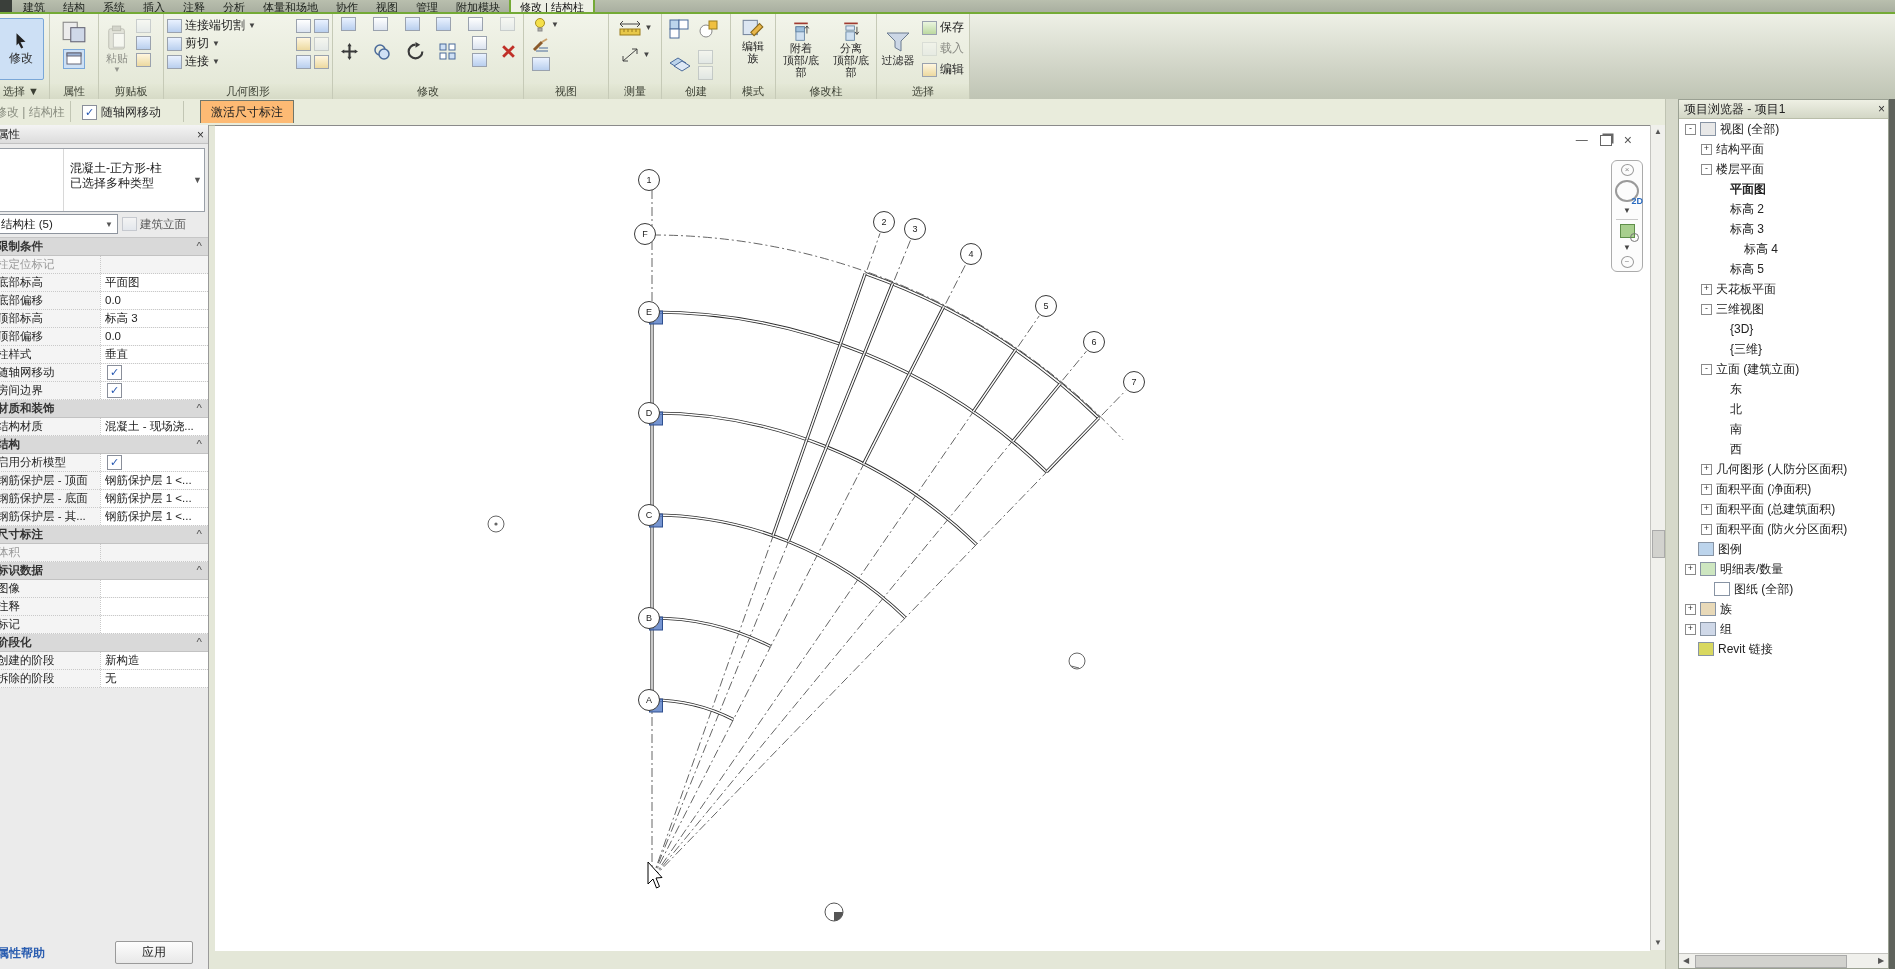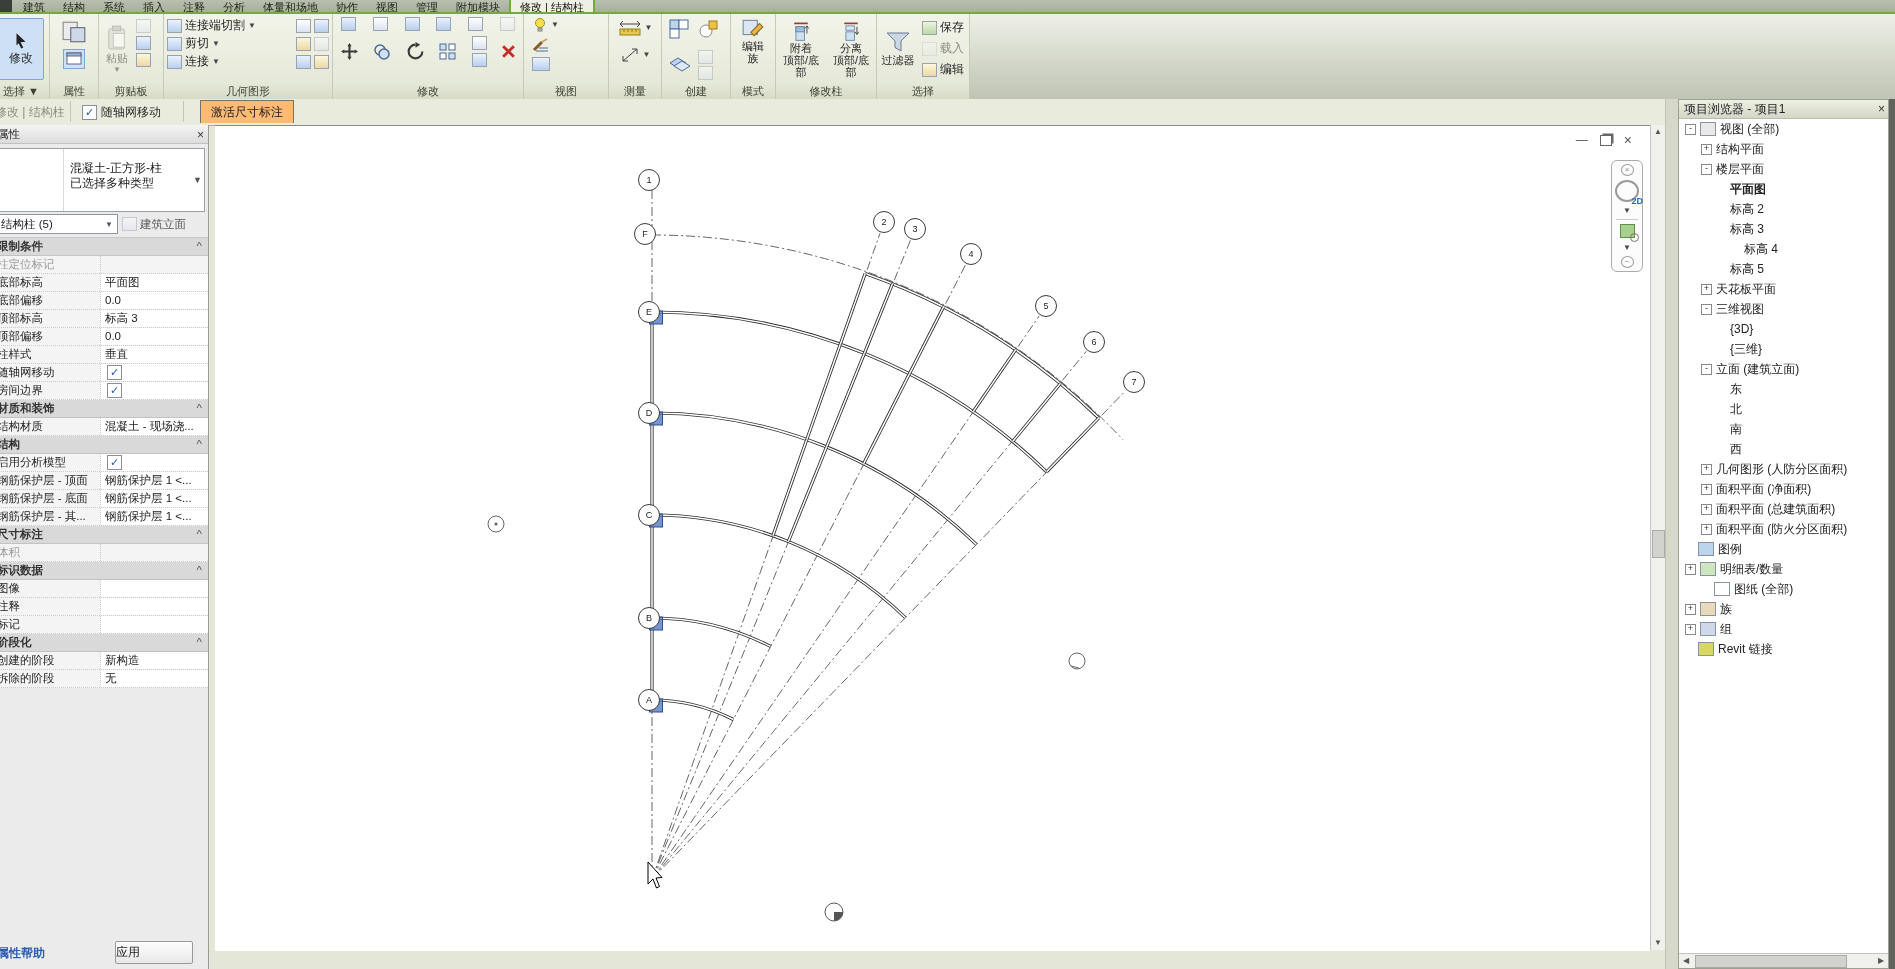--- a/index.html
+++ b/index.html
@@ -49,21 +49,21 @@
   .prows{margin-top:3px;border-top:1px solid #c6c6c6}
   .prow{height:17px;display:flex;border-bottom:1px dotted #c9c9c9;background:#f4f4f4}
   .prow .pl{width:103px;padding-left:4px;line-height:17px;overflow:hidden;white-space:nowrap;color:#262626}
   .prow .pv{flex:1;border-left:1px dotted #c9c9c9;background:#fff;padding-left:4px;line-height:17px;overflow:hidden;white-space:nowrap}
   .prow.dis .pl,.prow.dis .pv{color:#9a9a9a;background:#f4f4f4}
   .psec{height:17px;line-height:17px;background:#d9d9d9;font-weight:bold;padding-left:4px;color:#333;border-bottom:1px solid #c2c2c2;position:relative}
   .psec .car{position:absolute;right:6px;top:0;font-weight:normal;color:#555}
   .pcheck{width:13px;height:13px;border:1px solid #8a8f9a;background:#fff;margin:1px 0 0 2px;display:inline-flex;align-items:center;justify-content:center;font-size:11px;color:#2456b0}
   .pal-bottom{position:absolute;left:0;bottom:6px;width:100%;height:22px}
   .helplink{position:absolute;left:4px;top:4px;color:#2a5db0;font-weight:bold;font-size:12px}
-  .applybtn{position:absolute;left:122px;top:0;width:76px;height:21px;line-height:21px;background:linear-gradient(#fdfdfd,#e8e8e8);border:1px solid #9a9a9a;border-radius:2px;font-size:12px}
+  .applybtn{position:absolute;left:122px;top:0;width:76px;height:21px;line-height:21px;text-align:center;background:linear-gradient(#fdfdfd,#e8e8e8);border:1px solid #9a9a9a;border-radius:2px;font-size:12px}
   
   .canvas{position:absolute;left:215px;top:125px;width:1435px;height:825px;background:#ffffff;border-top:1px solid #8a8a8a}
   .winctrl{position:absolute;right:18px;top:6px;display:flex;gap:12px;color:#555;font-size:12px;align-items:center}
   .winbox{width:10px;height:9px;border:1.5px solid #666;box-shadow:2px -2px 0 -0.5px #666}
   .navbar{position:absolute;left:1396px;top:34px;width:32px;height:112px;border:1px solid #ababab;border-radius:6px;background:rgba(252,252,252,.85);display:flex;flex-direction:column;align-items:center;padding:3px 0;box-sizing:border-box}
   .nb-circ{width:11px;height:11px;border:1px solid #999;border-radius:50%;color:#888;font-size:8px;line-height:9px;text-align:center}
   .nb-wheel{width:20px;height:20px;border:2px solid #9a9a9a;border-radius:50%;margin-top:4px;position:relative}
   .nb-2d{position:absolute;right:-6px;bottom:-6px;color:#2a6bc0;font-weight:bold;font-size:9px}
   .nb-sep{width:22px;height:1px;background:#c9c9c9;margin:4px 0}
   .nb-zoom{width:13px;height:13px;background:#a8cf8e;border:1px solid #5f8f4a;position:relative}

